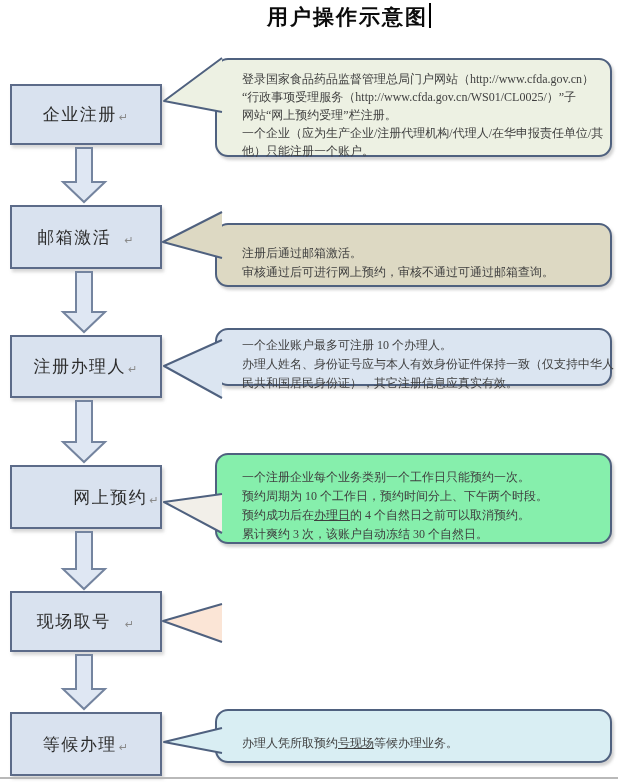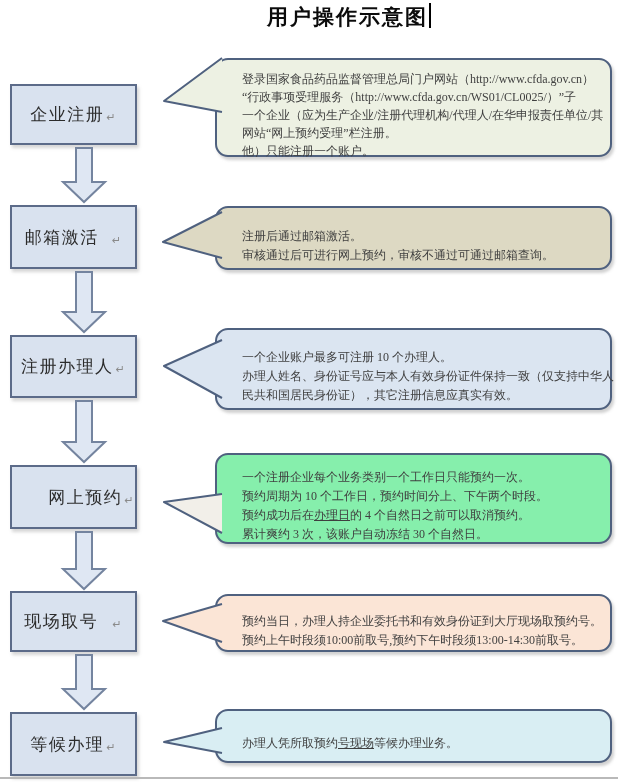--- a/index.html
+++ b/index.html
@@ -11,21 +11,21 @@
     position:absolute; top:3px; left:0; width:100%;
     text-align:center; font-size:21px; font-weight:bold; color:#0b0b0b;
     letter-spacing:2px;
     padding-left:40px;
   }
   .cursor {
     display:inline-block; width:2px; height:25px; background:#000;
     vertical-align:-4px; margin-left:1px;
   }
   .step {
-    position:absolute; left:10px; width:127px; box-sizing:border-box;
+    position:absolute; left:10px; width:152px; box-sizing:border-box;
     border:2px solid #5c6b89; display:flex; align-items:center; justify-content:center;
     font-size:17px; letter-spacing:1.5px; color:#2c2c2c;
     box-shadow:2px 3px 3px rgba(140,140,140,.35);
   }
   .pmark { font-size:11px; color:#8a8a8a; margin-left:2px; transform:translateY(3px); }
   .callout {
     position:absolute; left:215px; width:397px; box-sizing:border-box;
     border:2px solid #4f617f; border-radius:13px;
     display:flex; flex-direction:column; justify-content:center;
     padding:15px 6px 0 25px;
@@ -70,47 +70,43 @@
       <span class="pmark">↵</span>
   </div>
   <div class="step" style="top: 712px; height: 64px; background-color: rgb(217, 226, 239); border-color: rgb(92, 107, 137);">
     <span>等候办理</span>
       <span class="pmark">↵</span>
   </div>
 
   <div class="callout" style="top: 58px; height: 99px; --lh: 18px; background-color: rgb(237, 241, 227); border-color: rgb(79, 97, 127);">
     <div class="cl">登录国家食品药品监督管理总局门户网站（http://www.cfda.gov.cn）</div>
     <div class="cl">“行政事项受理服务（http://www.cfda.gov.cn/WS01/CL0025/）”子</div>
+    <div class="cl">网站“网上预约受理”栏注册。</div>
     <div class="cl">一个企业（应为生产企业/注册代理机构/代理人/在华申报责任单位/其</div>
-    <div class="cl">网站“网上预约受理”栏注册。</div>
     <div class="cl">他）只能注册一个账户。</div>
   </div>
 
-  <div class="callout" style="top: 206px; height: 64px; background-color: rgb(221, 217, 195); border-color: rgb(79, 97, 127);">
+  <div class="callout" style="top: 223px; height: 64px; background-color: rgb(221, 217, 195); border-color: rgb(79, 97, 127);">
     <div class="cl">注册后通过邮箱激活。</div>
     <div class="cl">审核通过后可进行网上预约，审核不通过可通过邮箱查询。</div>
   </div>
 
-  <div class="callout" style="top: 328px; height: 82px; background-color: rgb(219, 229, 241); border-color: rgb(79, 97, 127);">
+  <div class="callout" style="top: 328px; height: 58px; background-color: rgb(219, 229, 241); border-color: rgb(79, 97, 127);">
     <div class="cl">一个企业账户最多可注册 10 个办理人。</div>
     <div class="cl">办理人姓名、身份证号应与本人有效身份证件保持一致（仅支持中华人</div>
     <div class="cl">民共和国居民身份证），其它注册信息应真实有效。</div>
   </div>
 
   <div class="callout" style="top: 453px; height: 91px; background-color: #86efac; border-color: rgb(79, 97, 127);">
     <div class="cl">一个注册企业每个业务类别一个工作日只能预约一次。</div>
     <div class="cl">预约周期为 10 个工作日，预约时间分上、下午两个时段。</div>
     <div class="cl"><span>预约成功后在</span><span class="u">办理日</span><span>的 4 个自然日之前可以取消预约。</span></div>
     <div class="cl">累计爽约 3 次，该账户自动冻结 30 个自然日。</div>
   </div>
 
-  <div class="callout" style="top: 594px; height: 58px; background-color: rgb(251, 229, 214); border-color: rgb(79, 97, 127);">
-    <div class="cl">预约当日，办理人持企业委托书和有效身份证到大厅现场取预约号。</div>
-    <div class="cl">预约上午时段须10:00前取号,预约下午时段须13:00-14:30前取号。</div>
-  </div>
 
   <div class="callout" style="top: 709px; height: 54px; background-color: rgb(217, 238, 243); border-color: rgb(79, 97, 127);">
     <div class="cl"><span>办理人凭所取预约</span><span class="u">号现场</span><span>等候办理业务。</span></div>
   </div>
 
   <svg class="overlay" width="618" height="782" viewBox="0 0 618 782">
 
     <g>
       <polygon points="76,148 92,148 92,182 105,182 84,202 63,182 76,182" stroke-width="2" fill="#dfe7f3" stroke="#74849f"></polygon>
     </g>

